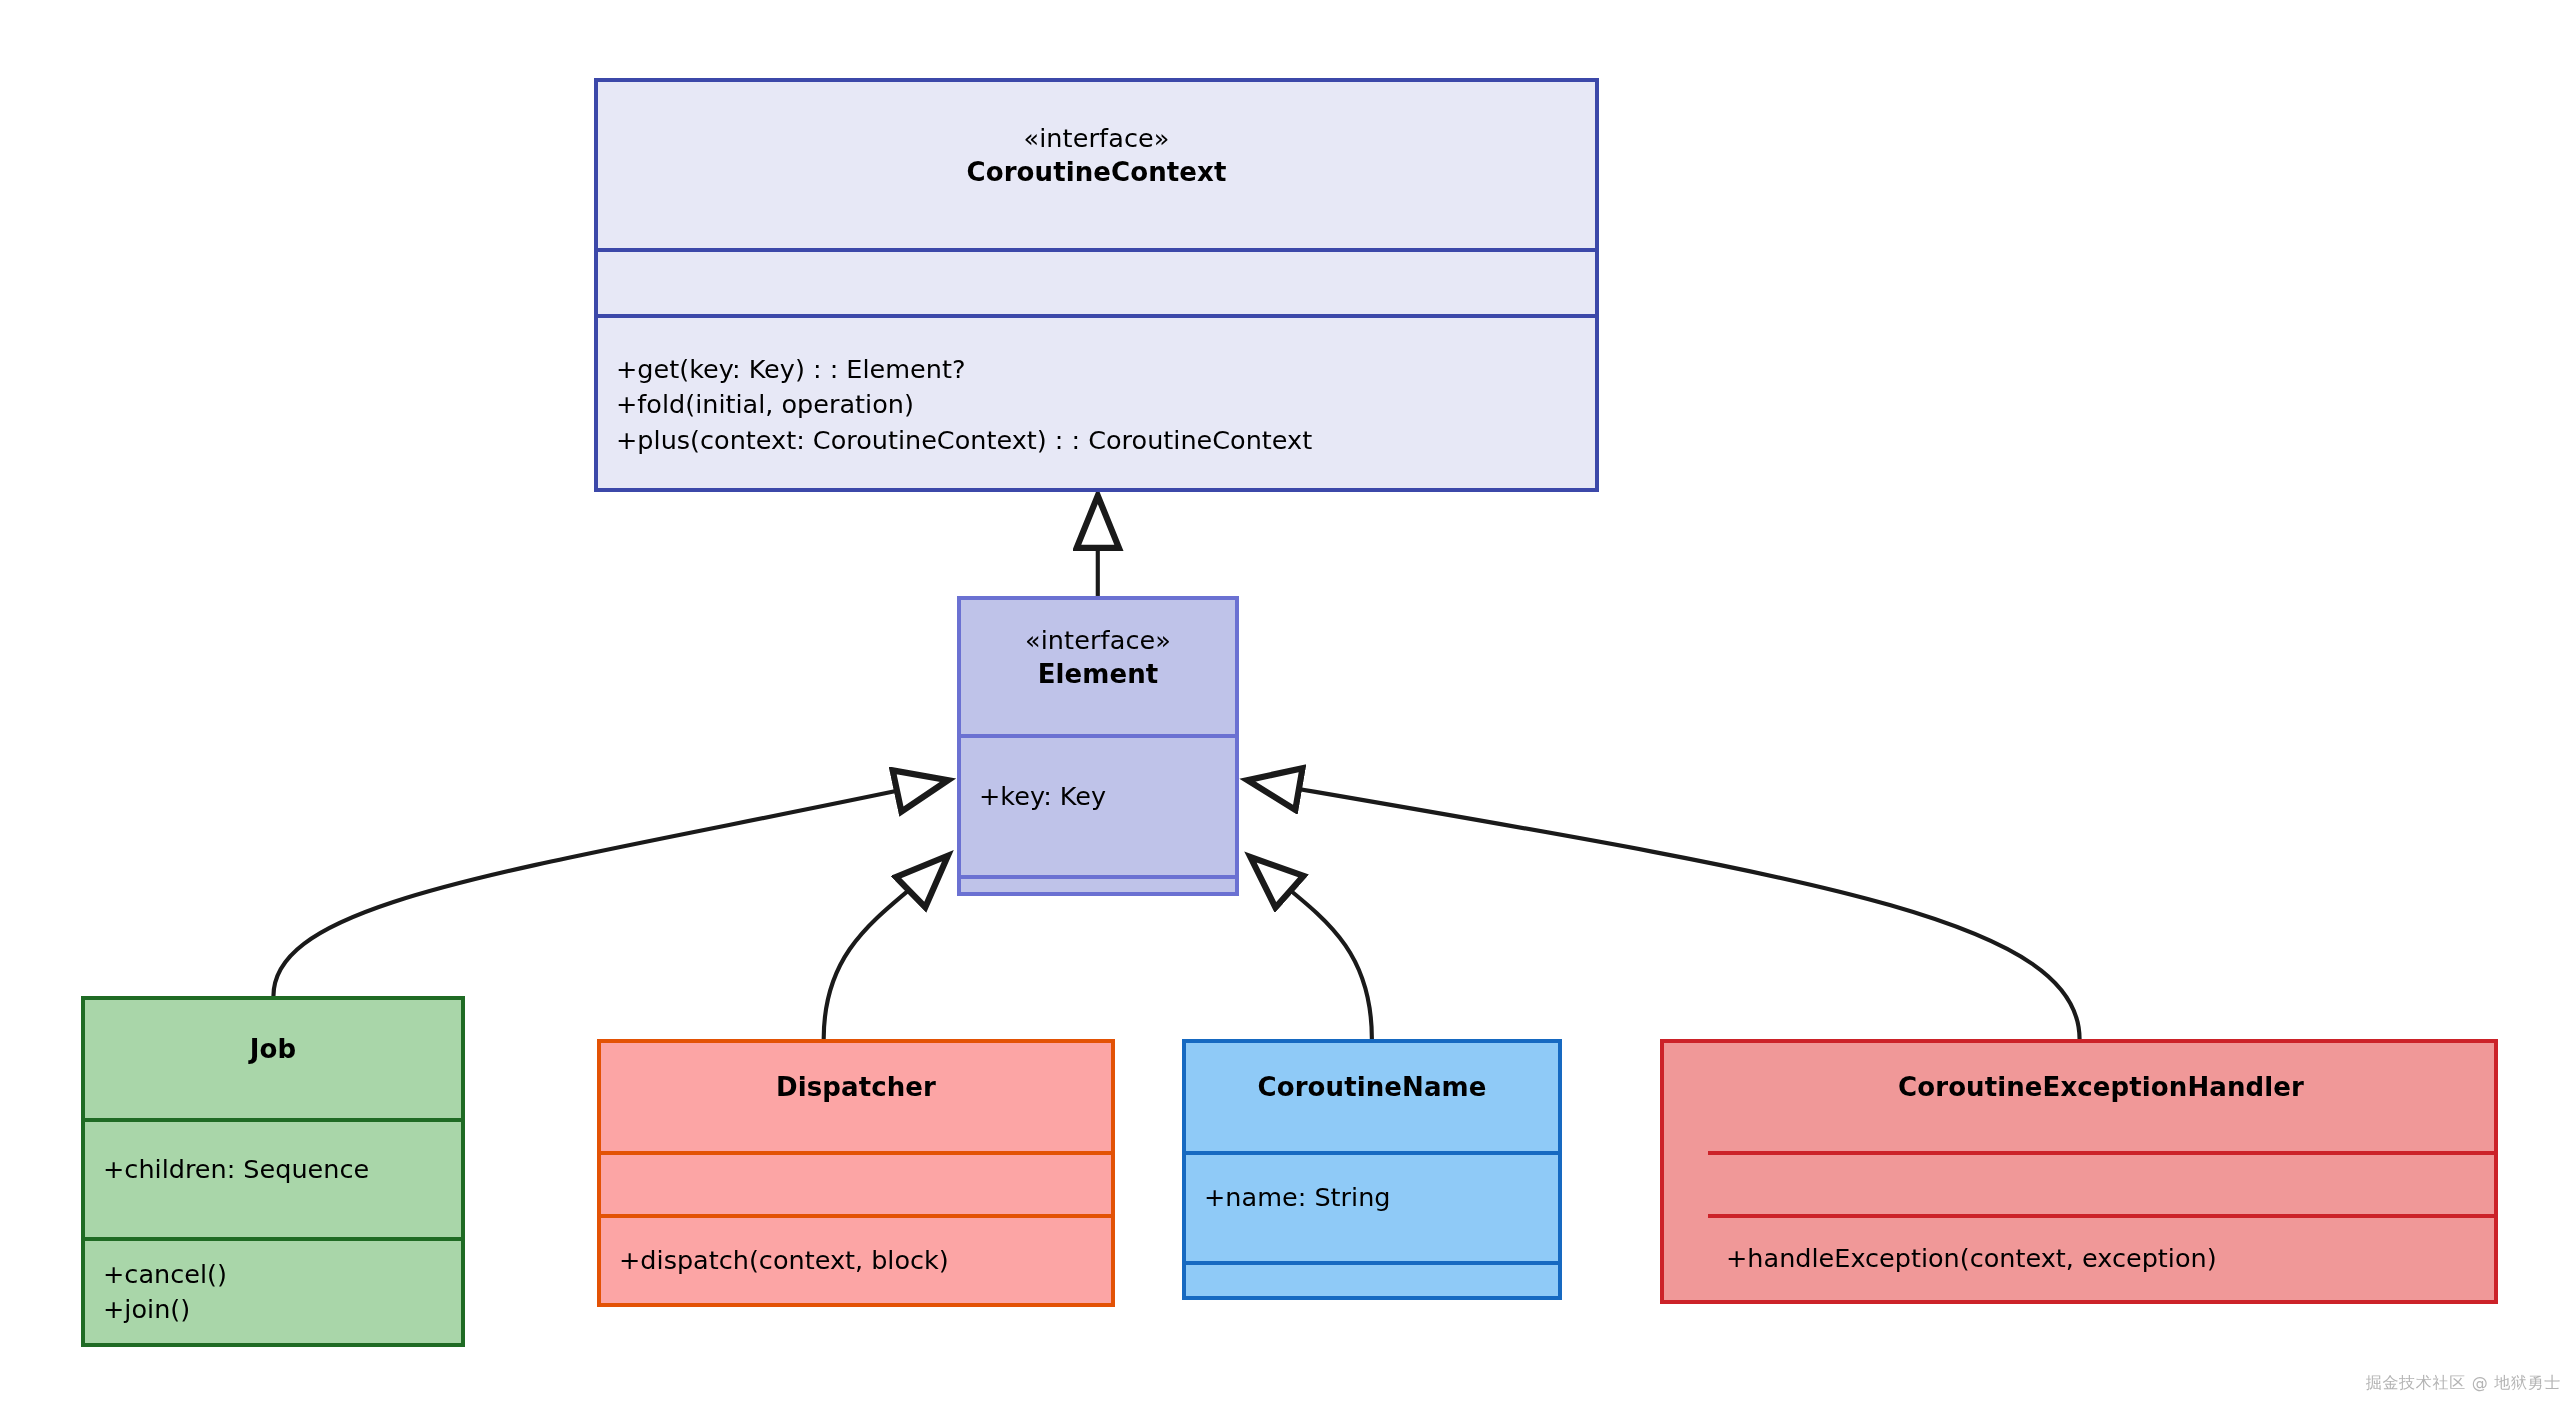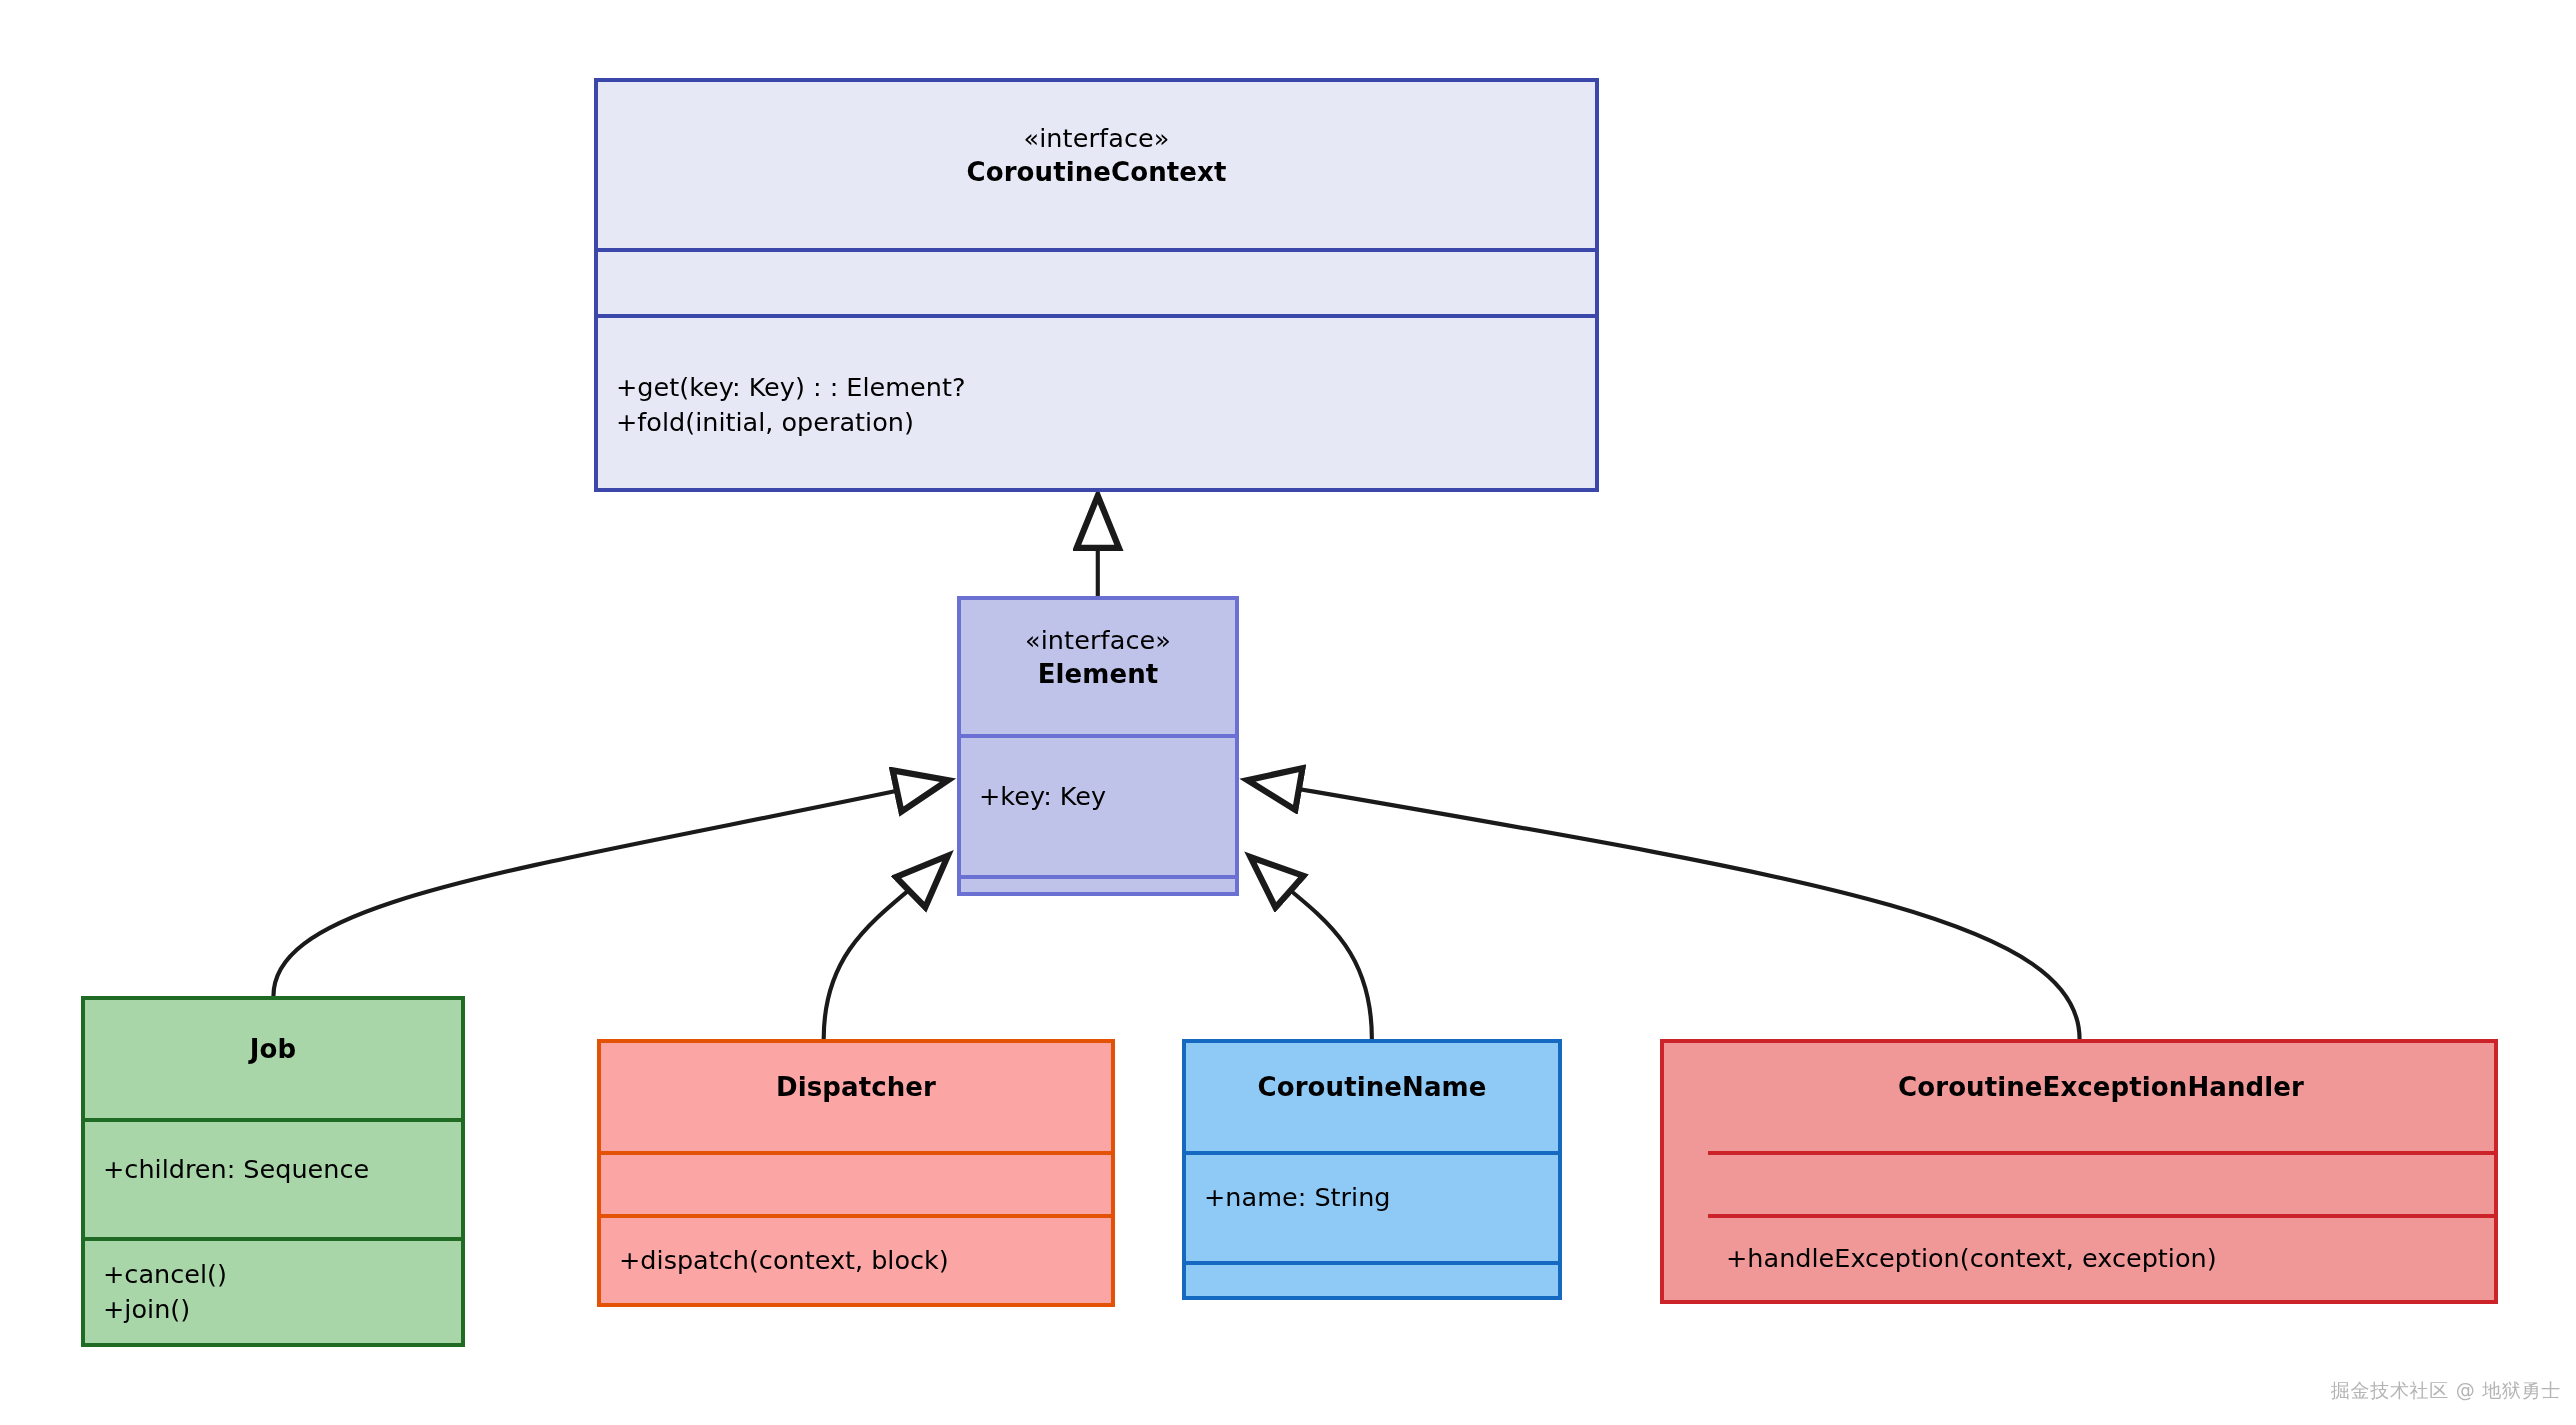--- a/index.html
+++ b/index.html
@@ -152,22 +152,22 @@
     padding-left: 44px;
   }
   #class-coroutineexceptionhandler .header { height: 88px; }
   #class-coroutineexceptionhandler .attrs  { height: 43px;  border-top: 4.8px solid #CC2229; }
   #class-coroutineexceptionhandler .ops    { flex: 1;       border-top: 4.8px solid #CC2229; }
 
   
   #watermark {
     position: absolute;
     right: 15px;
-    bottom: 22px;
-    font-size: 19px;
+    bottom: 32px;
+    font-size: 16px;
     color: #B4B4B4;
     letter-spacing: 0.7px;
     white-space: nowrap;
     margin-top: 48px;
   }
 </style>
 </head>
 <body>
 
 <div id="diagram-canvas">
@@ -202,20 +202,21 @@
 
   <div class="uml-class" id="class-coroutinecontext">
     <div class="compartment header">
       <div class="stereotype">«interface»</div>
       <div class="class-title">CoroutineContext</div>
     </div>
     <div class="compartment attrs"></div>
     <div class="compartment ops">
       <div class="member-line">+get(key: Key) : : Element?</div>
       <div class="member-line">+fold(initial, operation)</div>
+      <div class="member-line">+plus(context: CoroutineContext) : : CoroutineContext</div>
     </div>
   </div>
 
   <div class="uml-class" id="class-element">
     <div class="compartment header">
       <div class="stereotype">«interface»</div>
       <div class="class-title">Element</div>
     </div>
     <div class="compartment attrs">
       <div class="member-line">+key: Key</div>

